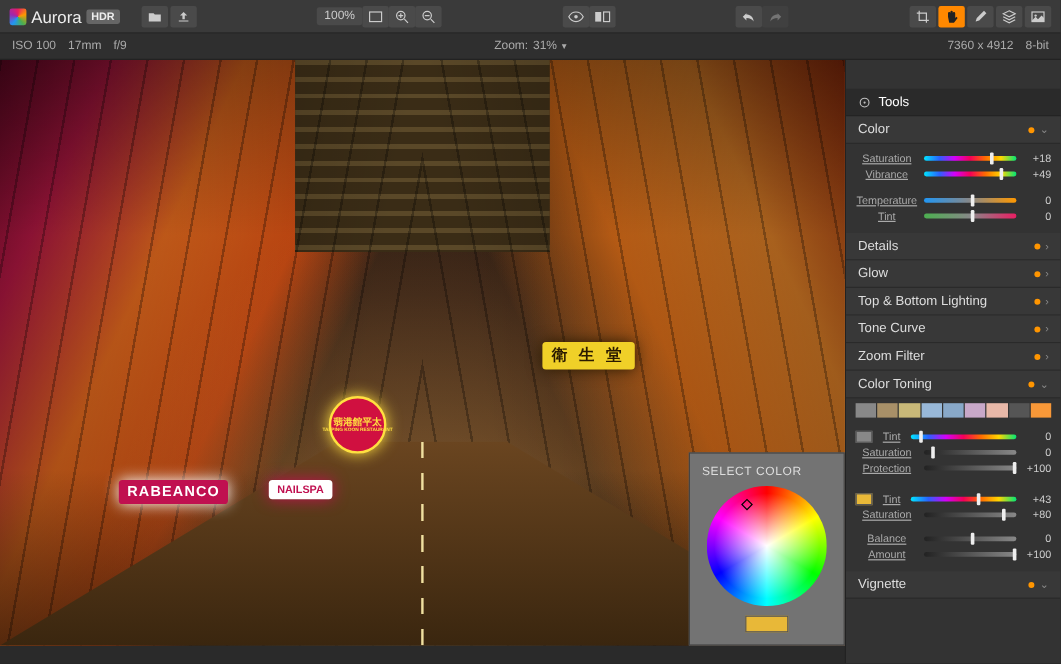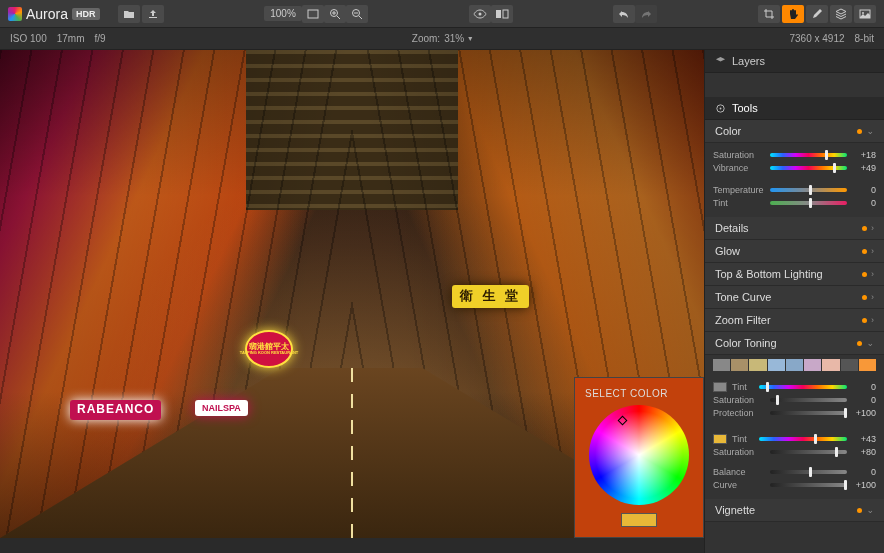--- a/index.html
+++ b/index.html
@@ -31,45 +31,45 @@
 .persp-l { position:absolute; left:0; top:0; bottom:0; width:50%; background:
   repeating-linear-gradient(100deg, rgba(0,0,0,0.28) 0 2px, transparent 2px 30px),
   linear-gradient(100deg, rgba(0,0,0,0.4) 0%, transparent 80%); }
 .persp-r { position:absolute; right:0; top:0; bottom:0; width:50%; background:
   repeating-linear-gradient(260deg, rgba(0,0,0,0.28) 0 2px, transparent 2px 30px),
   linear-gradient(260deg, rgba(0,0,0,0.4) 0%, transparent 80%); }
 .road { position:absolute; left:0; right:0; bottom:0; height:170px; background:
   linear-gradient(180deg, #6a4520 0%, #3a260f 100%);
   clip-path: polygon(0 100%, 100% 100%, 60% 0, 40% 0); }
 .road::before { content:""; position:absolute; left:50%; top:0; bottom:0; width:2px; background: repeating-linear-gradient(#f0e0a0 0 14px, transparent 14px 26px); transform: translateX(-50%); }
-.neon { position:absolute; padding:3px 7px; font-size:10px; font-weight:bold; border-radius:3px; box-shadow:0 0 12px currentColor; text-align:center; line-height:1.15; white-space:nowrap; }
-.neon.round { border-radius:50%; width:48px; height:38px; display:flex; align-items:center; justify-content:center; font-size:8px; }
+.neon { position:absolute; padding:3px 7px; font-size:10px; font-weight:bold; border-radius:3px; box-shadow:0 0 12px currentColor; text-align:center; line-height:1.15; white-space:nowrap;margin-left:29px; }
+.neon.round { border-radius:50%; width:48px; height:48px; display:flex; align-items:center; justify-content:center; font-size:8px; }
 .bldg-top { position:absolute; top:0; left:35%; width:30%; height:160px; background:
   repeating-linear-gradient(180deg, #5a4828 0 4px, #3a2c16 4px 14px),
   #3a2c16; }
 
-.colorpick { position: absolute; right: 0; bottom: 15px; width: 130px; background: #c2410c; border: 1px solid #444; padding: 10px; }
+.colorpick { position: absolute; right: 0; bottom: 15px; width: 130px; background: #737373; border: 1px solid #444; padding: 10px; }
 .colorpick-title { font-size: 10px; color: #ddd; margin-bottom: 6px; letter-spacing: 0.5px; }
 .colorwheel { width: 100px; height: 100px; border-radius: 50%; margin: 0 auto 8px; position: relative;
   background: radial-gradient(circle at center, #fff 0%, transparent 62%),
               conic-gradient(red, yellow, lime, cyan, blue, magenta, red); }
 .colorwheel-dot { position: absolute; width: 7px; height: 7px; border: 1px solid #000; background: transparent; transform: rotate(45deg); left: 30px; top: 12px; }
 .color-swatch { width: 36px; height: 14px; margin: 0 auto; background: #e8b838; border: 1px solid #555; }
 
 .sidebar { width: 180px; background: #333; border-left: 1px solid #222; display: flex; flex-direction: column; overflow: hidden; }
 .side-hdr { padding: 5px 10px; background: #2a2a2a; font-size: 11px; color: #ccc; display: flex; align-items: center; gap: 6px; border-bottom: 1px solid #222; }
 .side-hdr.bright { color: #fff; margin-top: 24px; }
 .side-hdr .sicon { width: 11px; height: 11px; opacity: 0.7; }
 .panel { background: #333; }
 .panel-title { padding: 5px 10px; font-size: 11px; color: #ddd; display: flex; align-items: center; border-bottom: 1px solid #2a2a2a; background: #383838; }
 .panel-title .dot { width: 5px; height: 5px; background: #ff9500; border-radius: 50%; margin-left: auto; margin-right: 4px; }
 .panel-title .chev { font-size: 9px; color: #888; }
 .sliders { padding: 4px 8px 6px; }
 .srow { display: flex; align-items: center; gap: 5px; margin: 3px 0; }
-.srow .lbl { width: 52px; text-align: left; font-size: 9px; color: #aaa; }
+.srow .lbl { width: 52px; text-align: center; font-size: 9px; color: #aaa; text-decoration: underline; }
 .srow .track { flex: 1; height: 4px; border-radius: 2px; position: relative; }
 .srow .track.rainbow { background: linear-gradient(90deg,#00e5ff,#2962ff,#d500f9,#f50057,#ff6d00,#ffd600,#00e676); }
 .srow .track.gray { background: linear-gradient(90deg,#222,#888); }
 .srow .track.temp { background: linear-gradient(90deg,#2196f3,#888,#ff9800); }
 .srow .track.tint { background: linear-gradient(90deg,#4caf50,#888,#e91e63); }
 .srow .thumb { position: absolute; top: -3px; width: 3px; height: 10px; background: #eee; border-radius: 1px; }
 .srow .val { width: 24px; text-align: right; font-size: 9px; color: #ccc; }
 .srow .sw { width: 14px; height: 10px; border: 1px solid #555; }
 .swatches { display: flex; gap: 1px; padding: 4px 8px; }
 .swatches div { flex: 1; height: 12px; cursor: pointer; }
@@ -210,26 +210,20 @@
     <div class="colorpick">
       <div class="colorpick-title">SELECT COLOR</div>
       <div class="colorwheel">
         <div class="colorwheel-dot"></div>
       </div>
       <div class="color-swatch"></div>
     </div>
   </div>
 
   <div class="sidebar">
-    <div class="side-hdr">
-      <svg class="sicon" viewBox="0 0 12 12">
-          <path d="M6 1l5 2.5L6 6 1 3.5z" fill="#ccc"></path>
-        </svg>
-      <span>Layers</span>
-    </div>
     <div class="side-hdr bright">
       <svg class="sicon" viewBox="0 0 12 12">
           <circle cx="6" cy="6" r="4" fill="none" stroke="#fff"></circle>
           <circle cx="6" cy="6" r="1" fill="#fff"></circle>
         </svg>
       <span>Tools</span>
     </div>
 
     <div class="panel">
       <div class="panel-title">
@@ -355,21 +349,21 @@
           </div>
         <div style="height:4px"></div>
         <div class="srow">
             <span class="lbl">Balance</span>
             <div class="track gray">
               <div class="thumb" style="left:50%"></div>
             </div>
             <span class="val">0</span>
           </div>
         <div class="srow">
-            <span class="lbl">Curve</span>
+            <span class="lbl">Amount</span>
             <div class="track gray">
               <div class="thumb" style="left:96%"></div>
             </div>
             <span class="val">+100</span>
           </div>
       </div>
     </div>
 
     <div class="panel">
       <div class="panel-title">

